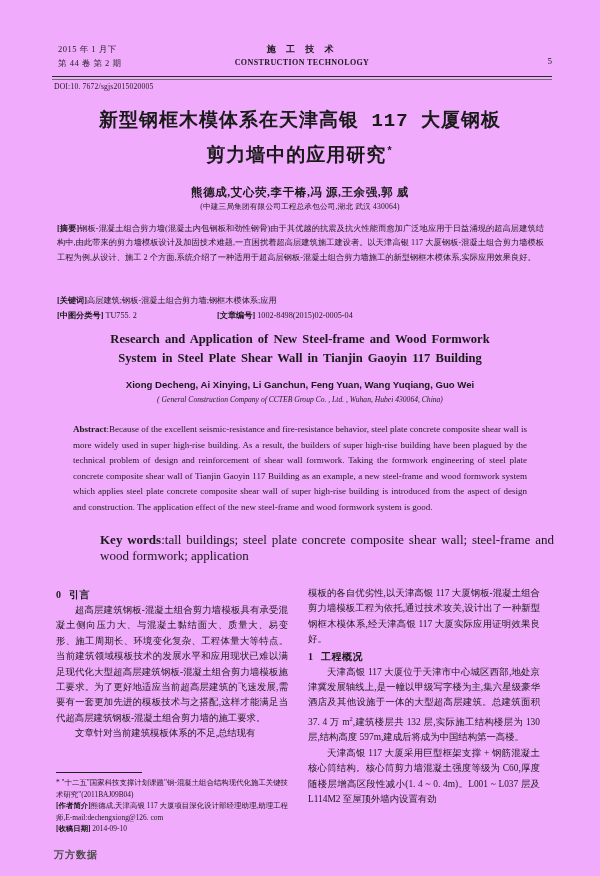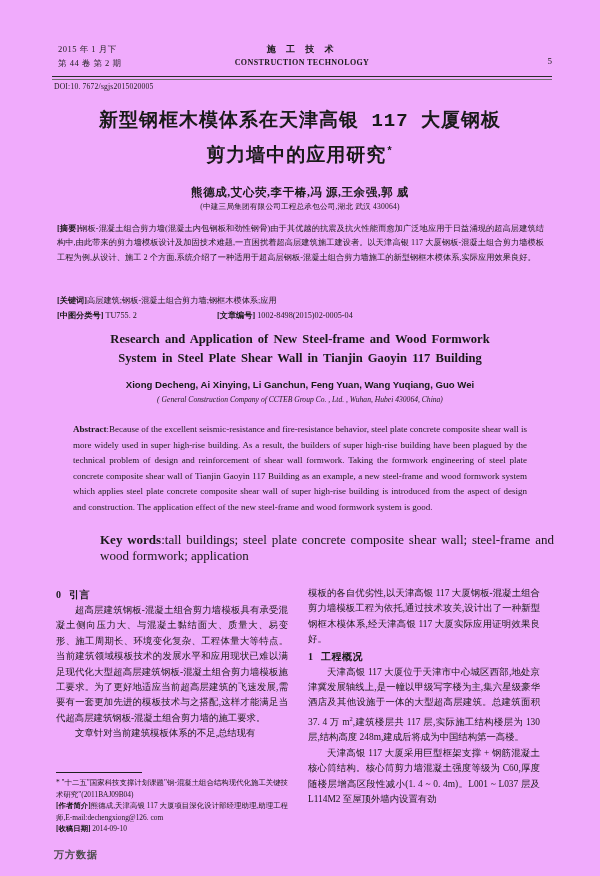--- a/index.html
+++ b/index.html
@@ -318,21 +318,21 @@
     </div>
     <div class="para">超高层建筑钢板-混凝土组合剪力墙模板具有承受混凝土侧向压力大、与混凝土黏结面大、质量大、易变形、施工周期长、环境变化复杂、工程体量大等特点。当前建筑领域模板技术的发展水平和应用现状已难以满足现代化大型超高层建筑钢板-混凝土组合剪力墙模板施工要求。为了更好地适应当前超高层建筑的飞速发展,需要有一套更加先进的模板技术与之搭配,这样才能满足当代超高层建筑钢板-混凝土组合剪力墙的施工要求。</div>
     <div class="para">文章针对当前建筑模板体系的不足,总结现有</div>
   </div>
 
   <div class="col col-right">
     <div class="para-cont">模板的各自优劣性,以天津高银 117 大厦钢板-混凝土组合剪力墙模板工程为依托,通过技术攻关,设计出了一种新型钢框木模体系,经天津高银 117 大厦实际应用证明效果良好。</div>
     <div class="sec-h">
       <span class="num">1</span><span>工程概况</span>
     </div>
-    <div class="para"><span>天津高银 117 大厦位于天津市中心城区西部,地处京津冀发展轴线上,是一幢以甲级写字楼为主,集六星级豪华酒店及其他设施于一体的大型超高层建筑。总建筑面积 37. 4 万 m</span><span class="sup">2</span><span>,建筑楼层共 117 层,实际施工结构楼层为 130 层,结构高度 248m,建成后将成为中国结构第一高楼。</span></div>
+    <div class="para"><span>天津高银 117 大厦位于天津市中心城区西部,地处京津冀发展轴线上,是一幢以甲级写字楼为主,集六星级豪华酒店及其他设施于一体的大型超高层建筑。总建筑面积 37. 4 万 m</span><span class="sup">2</span><span>,建筑楼层共 132 层,实际施工结构楼层为 130 层,结构高度 597m,建成后将成为中国结构第一高楼。</span></div>
     <div class="para">天津高银 117 大厦采用巨型框架支撑 + 钢筋混凝土核心筒结构。核心筒剪力墙混凝土强度等级为 C60,厚度随楼层增高区段性减小(1. 4 ~ 0. 4m)。L001 ~ L037 层及 L114M2 至屋顶外墙内设置有劲</div>
   </div>
 
   <div class="foot-rule"></div>
   <div class="footnote">
     <div><span>*</span> <span>"十二五"国家科技支撑计划课题"钢-混凝土组合结构现代化施工关键技术研究"(2011BAJ09B04)</span></div>
     <div><span class="lbl">[作者简介]</span><span>熊德成,天津高银 117 大厦项目深化设计部经理助理,助理工程师,E-mail:dechengxiong@126. com</span></div>
     <div><span class="lbl">[收稿日期]</span> <span>2014-09-10</span></div>
   </div>
 

